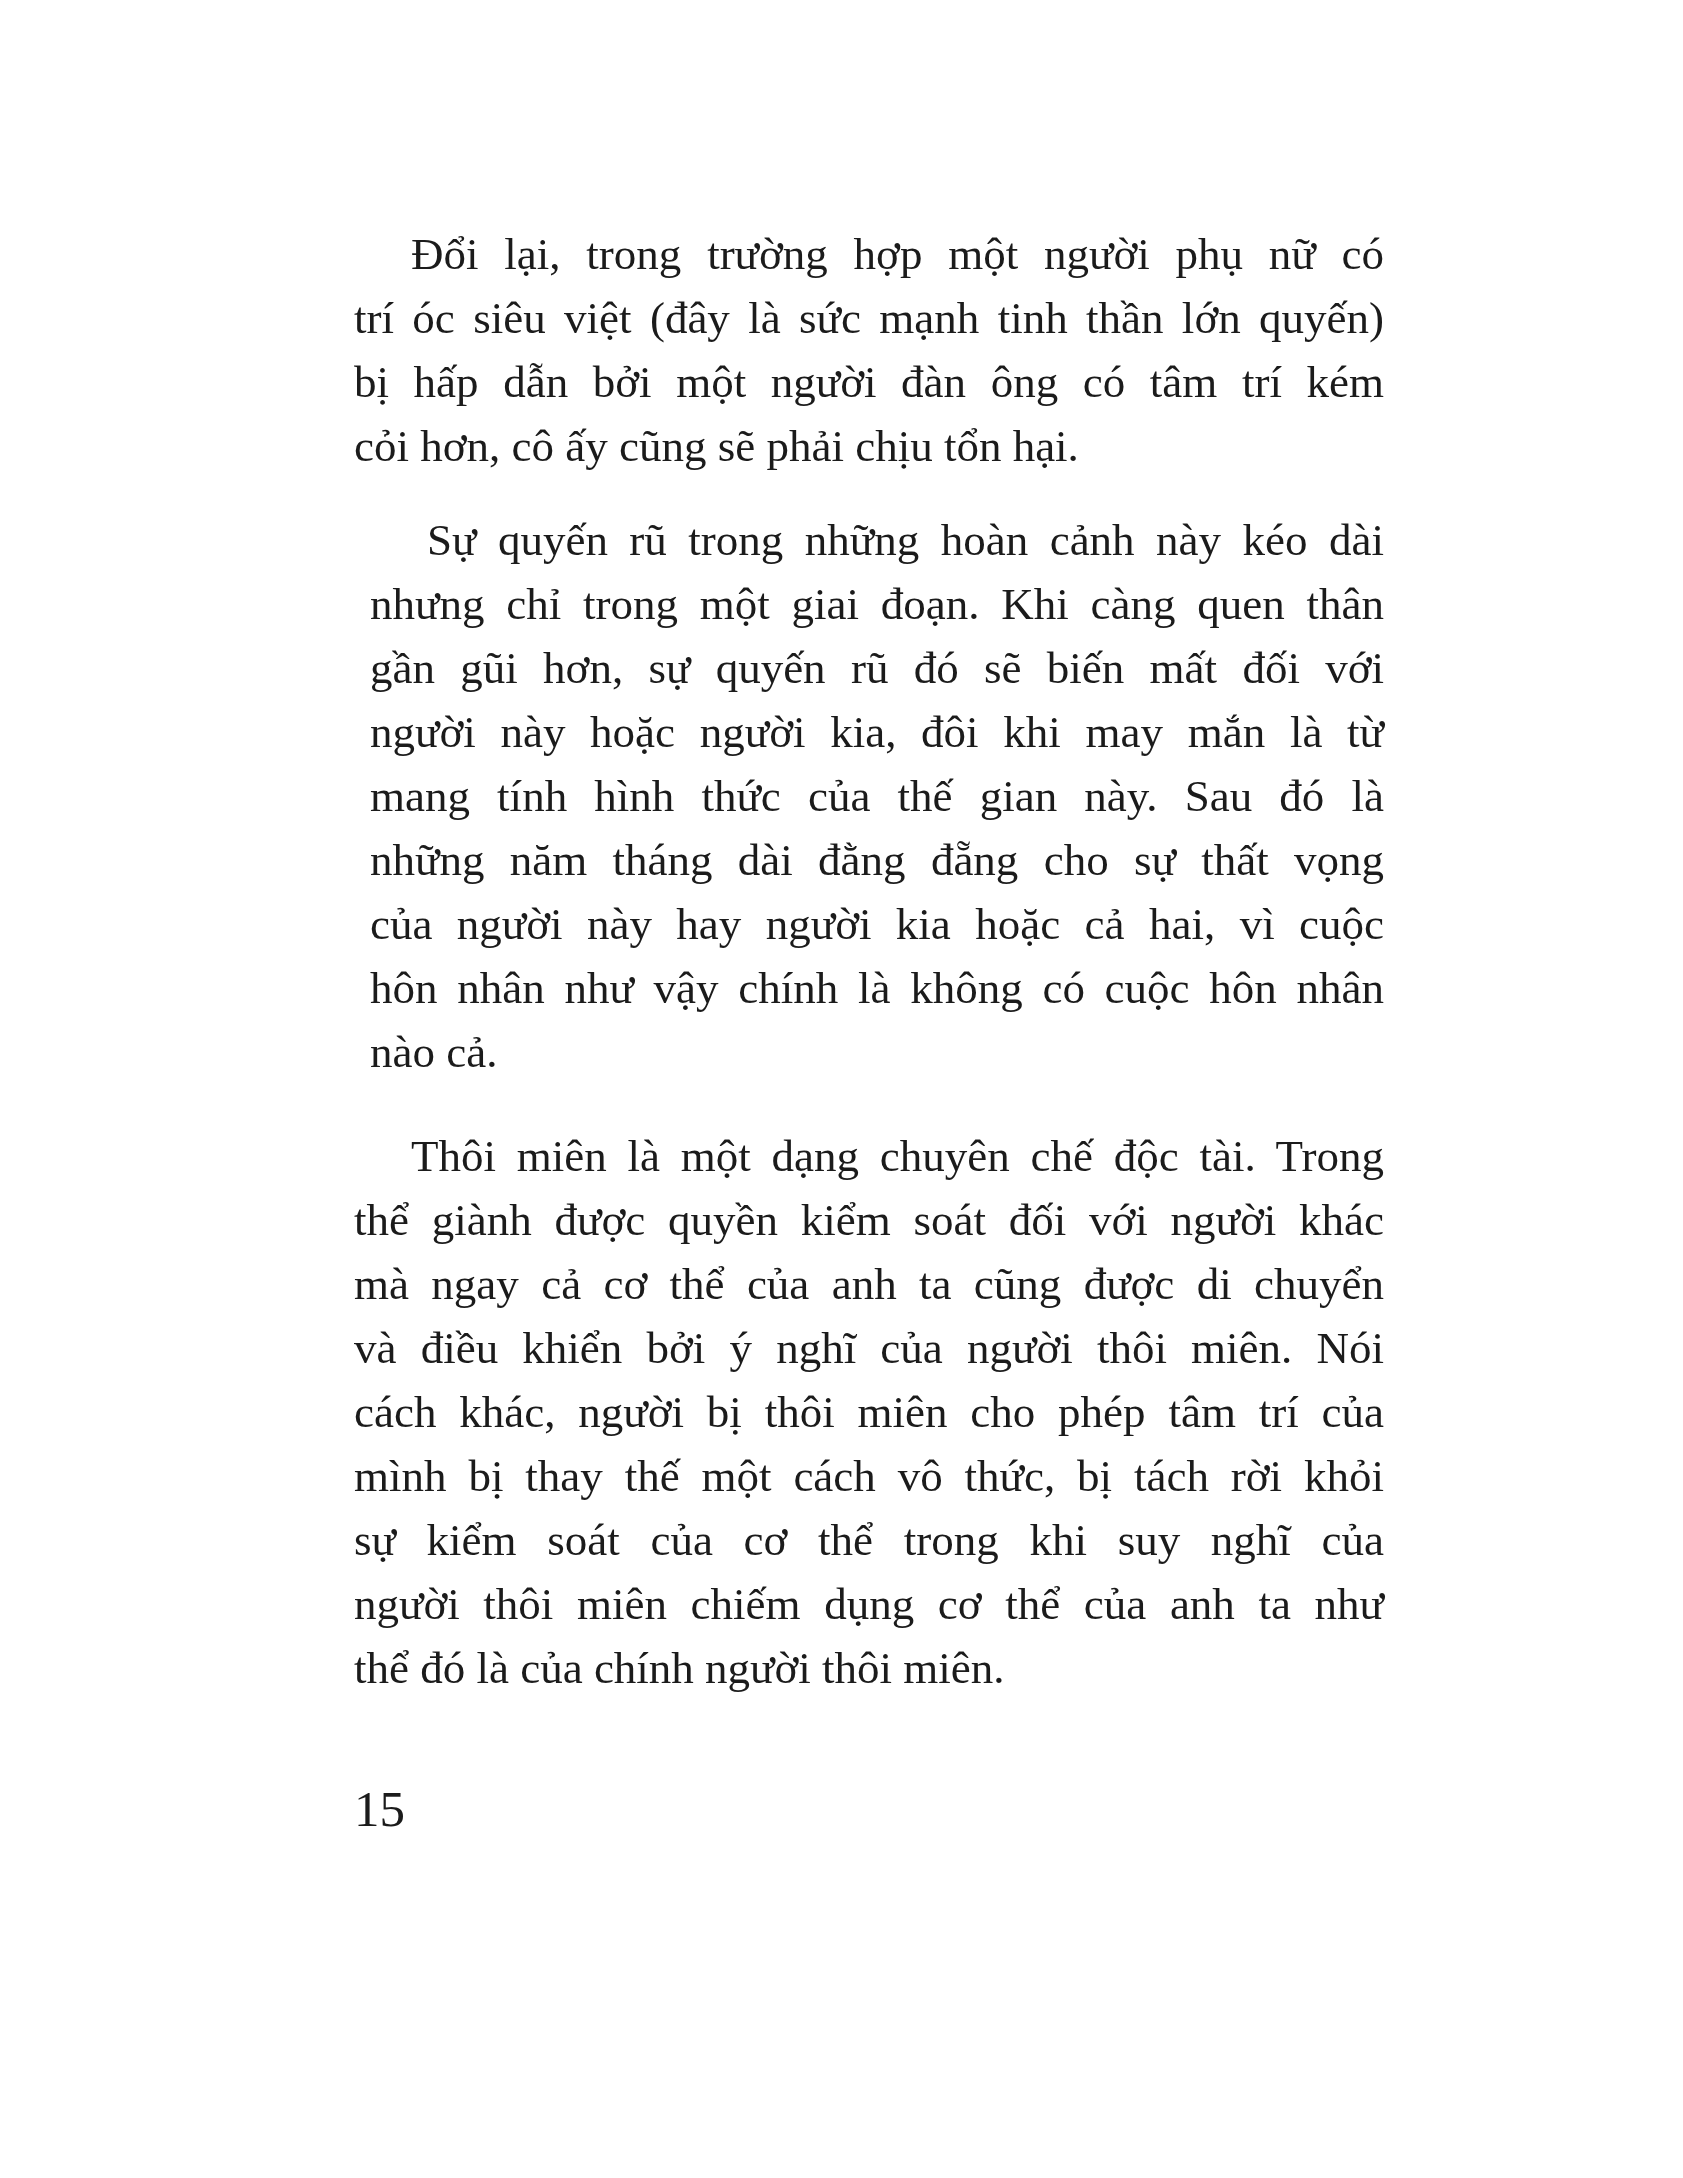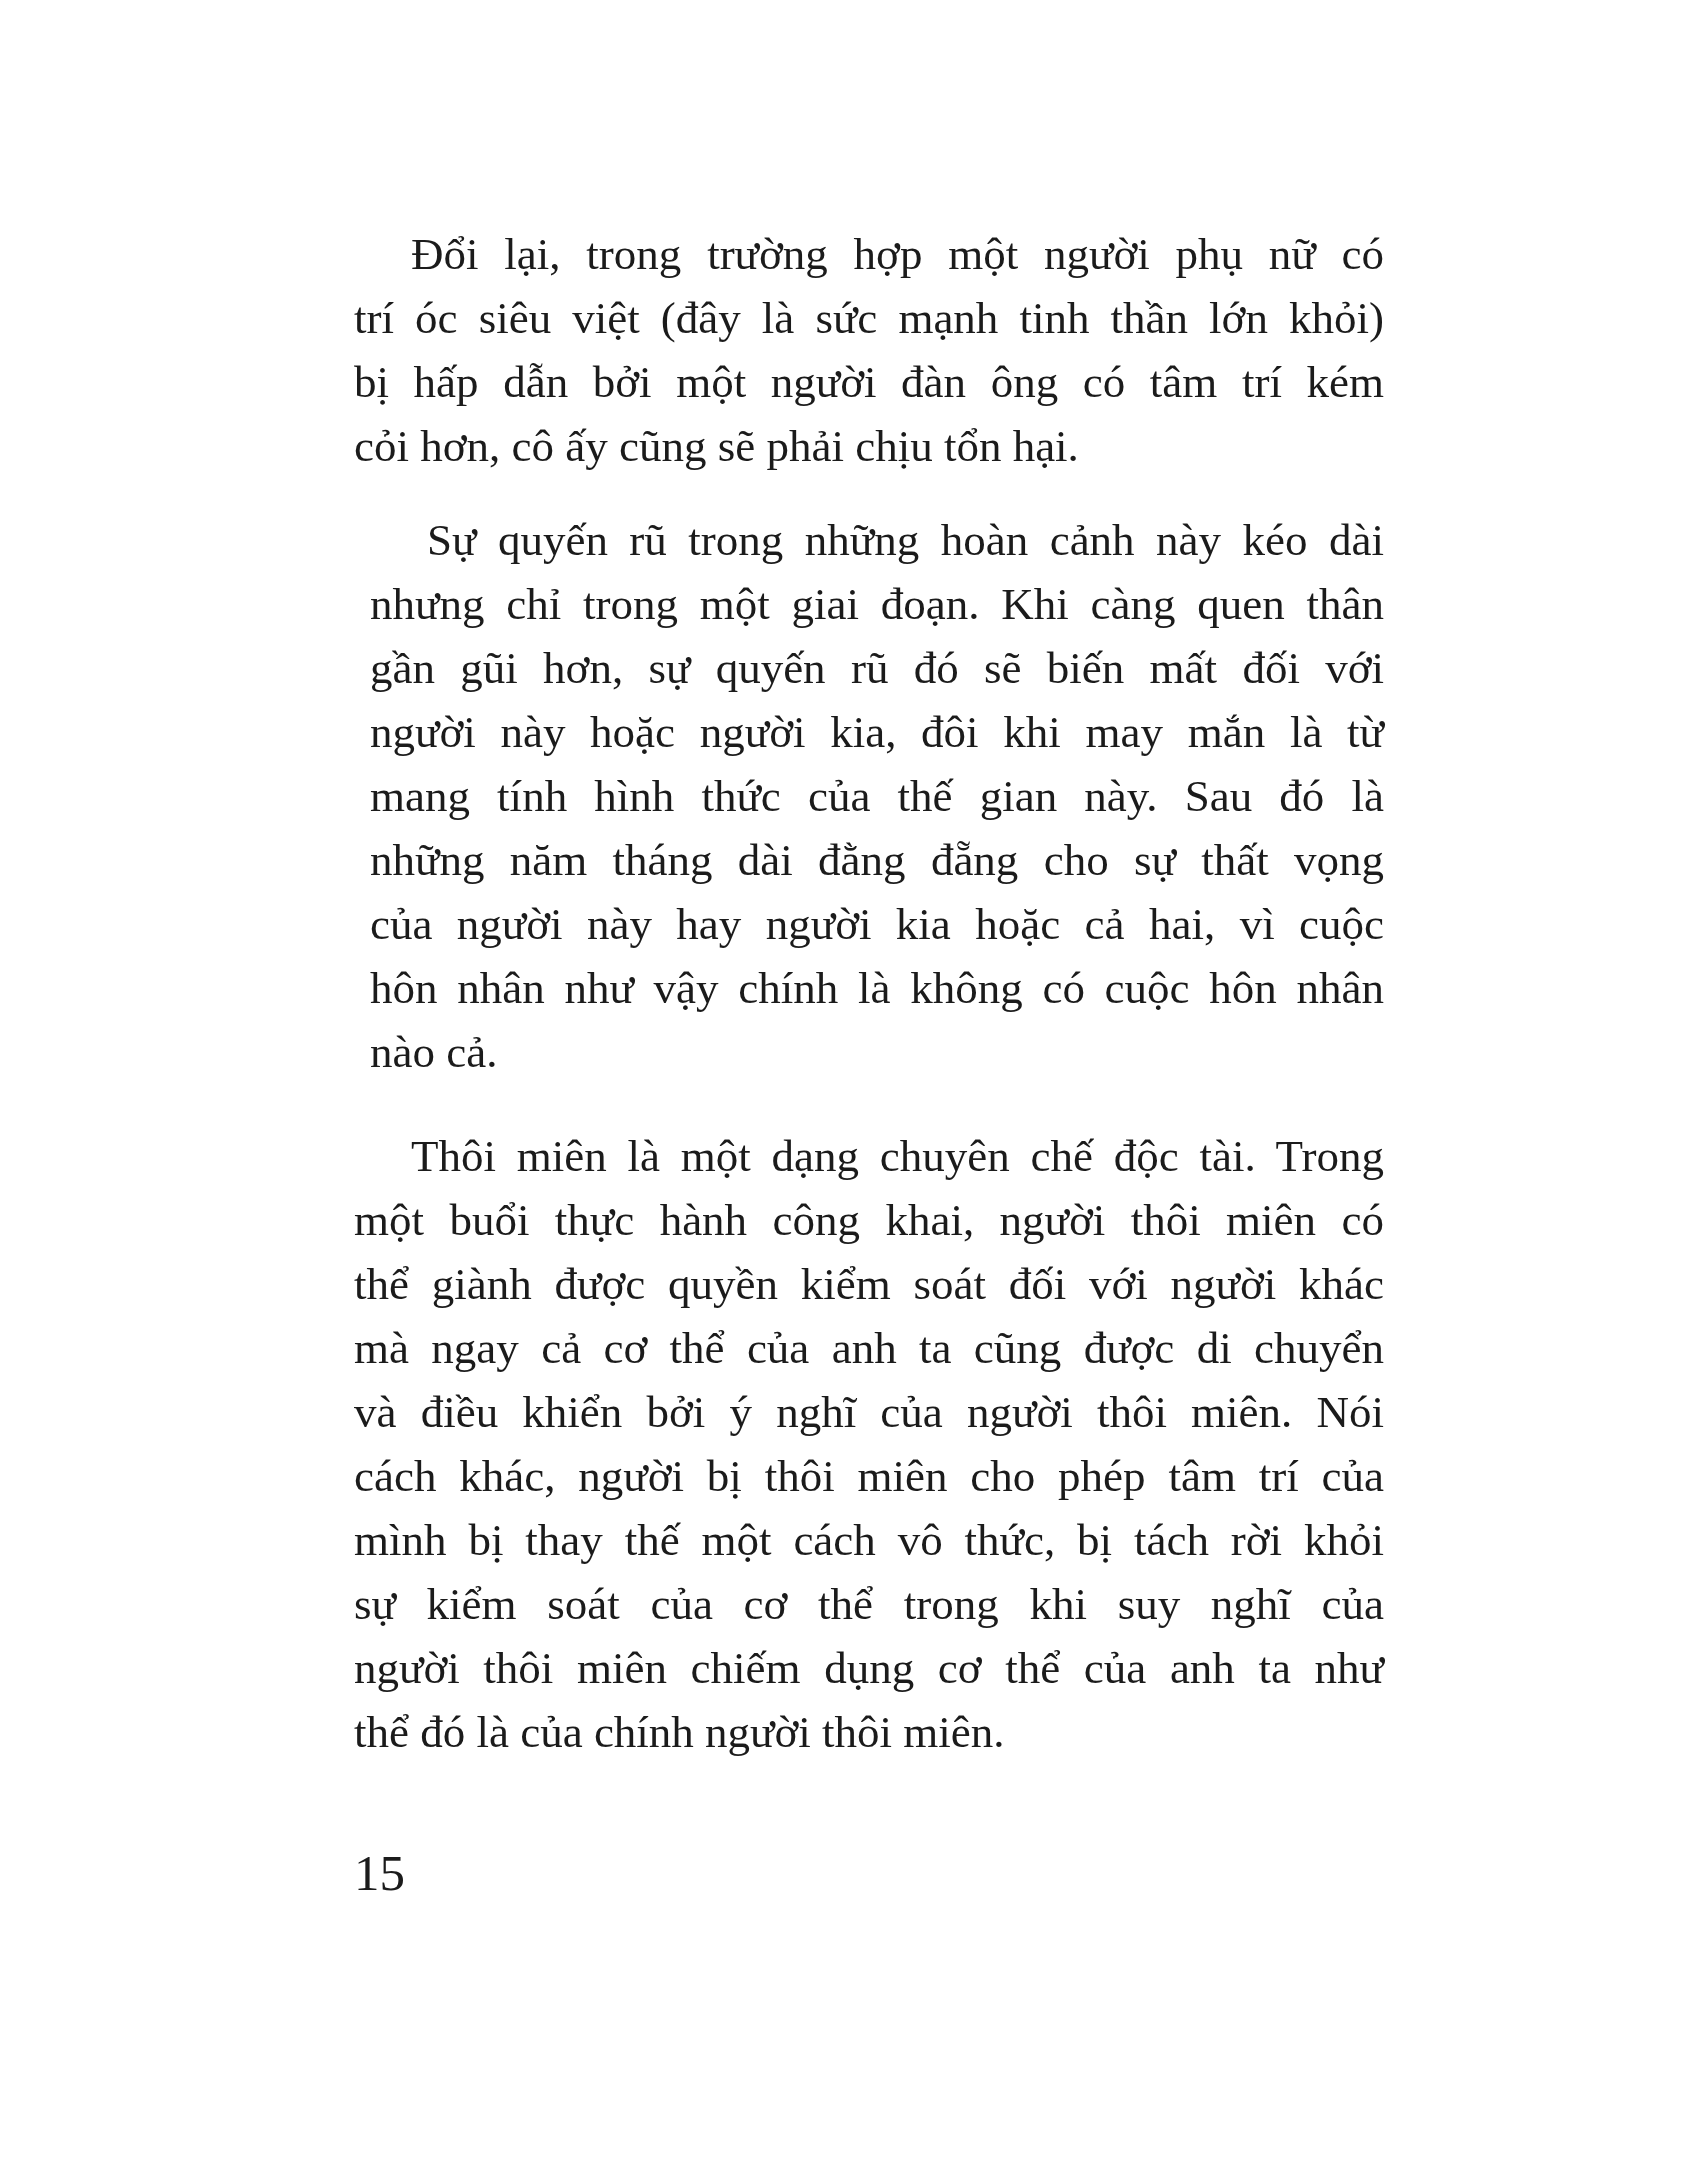--- a/index.html
+++ b/index.html
@@ -42,40 +42,39 @@
     color: #1b1b1b;
   }
 </style>
 </head>
 <body>
 
 <div class="page">
 
   <div class="para p1">
     <div class="line indent">Đổi lại, trong trường hợp một người phụ nữ có</div>
-    <div class="line">trí óc siêu việt (đây là sức mạnh tinh thần lớn khỏi)</div>
+    <div class="line">trí óc siêu việt (đây là sức mạnh tinh thần lớn quyến)</div>
     <div class="line">bị hấp dẫn bởi một người đàn ông có tâm trí kém</div>
     <div class="line last">cỏi hơn, cô ấy cũng sẽ phải chịu tổn hại.</div>
   </div>
 
   <div class="para p2">
     <div class="line indent">Sự quyến rũ trong những hoàn cảnh này kéo dài</div>
     <div class="line">nhưng chỉ trong một giai đoạn. Khi càng quen thân</div>
     <div class="line">gần gũi hơn, sự quyến rũ đó sẽ biến mất đối với</div>
     <div class="line">người này hoặc người kia, đôi khi may mắn là từ</div>
     <div class="line">mang tính hình thức của thế gian này. Sau đó là</div>
     <div class="line">những năm tháng dài đằng đẵng cho sự thất vọng</div>
     <div class="line">của người này hay người kia hoặc cả hai, vì cuộc</div>
     <div class="line">hôn nhân như vậy chính là không có cuộc hôn nhân</div>
     <div class="line last">nào cả.</div>
   </div>
 
   <div class="para p3">
     <div class="line indent">Thôi miên là một dạng chuyên chế độc tài. Trong</div>
-    <div class="line">một buổi thực hành công khai, người thôi miên có</div>
     <div class="line">thể giành được quyền kiểm soát đối với người khác</div>
     <div class="line">mà ngay cả cơ thể của anh ta cũng được di chuyển</div>
     <div class="line">và điều khiển bởi ý nghĩ của người thôi miên. Nói</div>
     <div class="line">cách khác, người bị thôi miên cho phép tâm trí của</div>
     <div class="line">mình bị thay thế một cách vô thức, bị tách rời khỏi</div>
     <div class="line">sự kiểm soát của cơ thể trong khi suy nghĩ của</div>
     <div class="line">người thôi miên chiếm dụng cơ thể của anh ta như</div>
     <div class="line last">thể đó là của chính người thôi miên.</div>
   </div>
 

